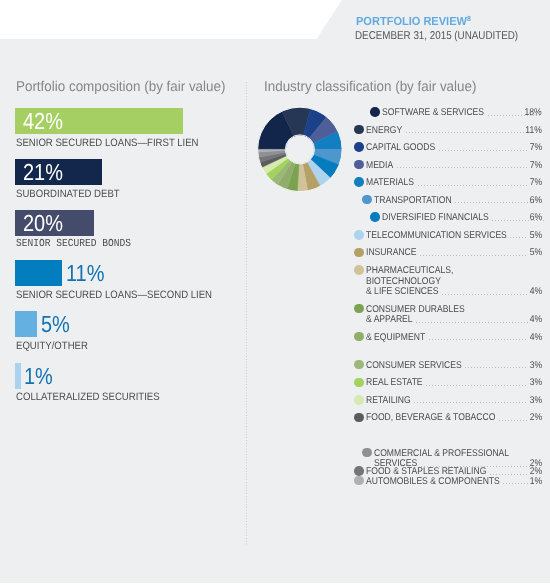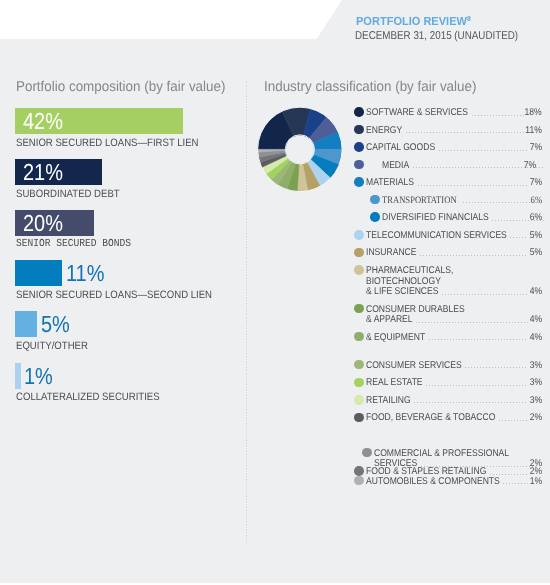--- a/index.html
+++ b/index.html
@@ -107,21 +107,21 @@
       <path d="M15.183,74.980 A41.95,41.95 0 0 1 9.962,69.058 L32.210,52.893 A14.45,14.45 0 0 0 34.008,54.934 Z" fill="#a2d35e" stroke="#a2d35e" stroke-width="0.6"></path>
       <path d="M9.962,69.058 A41.95,41.95 0 0 1 5.943,62.261 L30.825,50.553 A14.45,14.45 0 0 0 32.210,52.893 Z" fill="#d6e9ae" stroke="#d6e9ae" stroke-width="0.6"></path>
       <path d="M5.943,62.261 A41.95,41.95 0 0 1 4.003,57.363 L30.157,48.865 A14.45,14.45 0 0 0 30.825,50.553 Z" fill="#5a5c60" stroke="#5a5c60" stroke-width="0.6"></path>
       <path d="M4.003,57.363 A41.95,41.95 0 0 1 2.693,52.261 L29.706,47.108 A14.45,14.45 0 0 0 30.157,48.865 Z" fill="#737579" stroke="#737579" stroke-width="0.6"></path>
       <path d="M2.693,52.261 A41.95,41.95 0 0 1 2.033,47.034 L29.479,45.307 A14.45,14.45 0 0 0 29.706,47.108 Z" fill="#8e9094" stroke="#8e9094" stroke-width="0.6"></path>
       <path d="M2.033,47.034 A41.95,41.95 0 0 1 1.950,44.400 L29.450,44.400 A14.45,14.45 0 0 0 29.479,45.307 Z" fill="#aeb0b3" stroke="#aeb0b3" stroke-width="0.6"></path>
       <circle cx="43.89999999999998" cy="44.400000000000006" r="42.25" fill="none" stroke="#f7f8f8" stroke-width="1"></circle>
       <circle cx="43.89999999999998" cy="44.400000000000006" r="14.6" fill="none" stroke="#f7f8f8" stroke-width="0.9"></circle>
     </svg>
   <div id="legend">
-      <div class="lg-row" style="top: 0px; position: absolute; left: 0px; right: 0px;">
+      <div class="lg-row" style="top: 0px; position: absolute; left: 16px; right: 0px;">
         <span class="lg-dot" style="background: rgb(18, 38, 75); top: 0.6px;"></span>
         <div class="lg-lines">
           <div class="lg-line">
             <span class="lg-txt"><span class="nw">SOFTWARE &amp; SERVICES</span></span>
             <span class="lg-leader" style="left: 105.054px; width: 52.0651px;"></span>
             <span class="lg-pct"><span class="nw">18%</span></span>
           </div>
         </div>
       </div>
       <div class="lg-row" style="top: 17.55px; position: absolute; left: 0px; right: 0px;">
@@ -137,41 +137,41 @@
       <div class="lg-row" style="top: 35.1px; position: absolute; left: 0px; right: 0px;">
         <span class="lg-dot" style="background: rgb(27, 65, 137); top: 0.6px;"></span>
         <div class="lg-lines">
           <div class="lg-line">
             <span class="lg-txt"><span class="nw">CAPITAL GOODS</span></span>
             <span class="lg-leader" style="left: 72.1492px; width: 89.7331px;"></span>
             <span class="lg-pct"><span class="nw">7%</span></span>
           </div>
         </div>
       </div>
-      <div class="lg-row" style="top: 52.65px; position: absolute; left: 0px; right: 6px; padding-left: 16px;">
+      <div class="lg-row" style="top: 52.65px; position: absolute; left: 0px; right: 0px;">
         <span class="lg-dot" style="background: rgb(77, 94, 152); top: 0.6px;"></span>
         <div class="lg-lines">
           <div class="lg-line">
             <span class="lg-txt"><span class="nw">MEDIA</span></span>
             <span class="lg-leader" style="left: 30.1834px; width: 131.699px;"></span>
             <span class="lg-pct"><span class="nw">7%</span></span>
           </div>
         </div>
       </div>
       <div class="lg-row" style="top: 70.2px; position: absolute; left: 0px; right: 0px;">
         <span class="lg-dot" style="background: rgb(19, 127, 192); top: 0.6px;"></span>
         <div class="lg-lines">
           <div class="lg-line">
             <span class="lg-txt"><span class="nw">MATERIALS</span></span>
             <span class="lg-leader" style="left: 51.0157px; width: 110.867px;"></span>
             <span class="lg-pct"><span class="nw">7%</span></span>
           </div>
         </div>
       </div>
-      <div class="lg-row" style="top: 87.75px; position: absolute; left: 16px; right: 0px; font-family: Liberation Serif, serif;">
+      <div class="lg-row" style="top: 87.75px; position: absolute; left: 8px; right: 0px;">
         <span class="lg-dot" style="background: rgb(78, 151, 205); top: 0.6px;"></span>
         <div class="lg-lines">
           <div class="lg-line">
             <span class="lg-txt"><span class="nw">TRANSPORTATION</span></span>
             <span class="lg-leader" style="left: 80.7313px; width: 81.151px;"></span>
             <span class="lg-pct"><span class="nw">6%</span></span>
           </div>
         </div>
       </div>
       <div class="lg-row" style="top: 105.3px; position: absolute; left: 0px; right: 0px; margin-left: 16px;">

